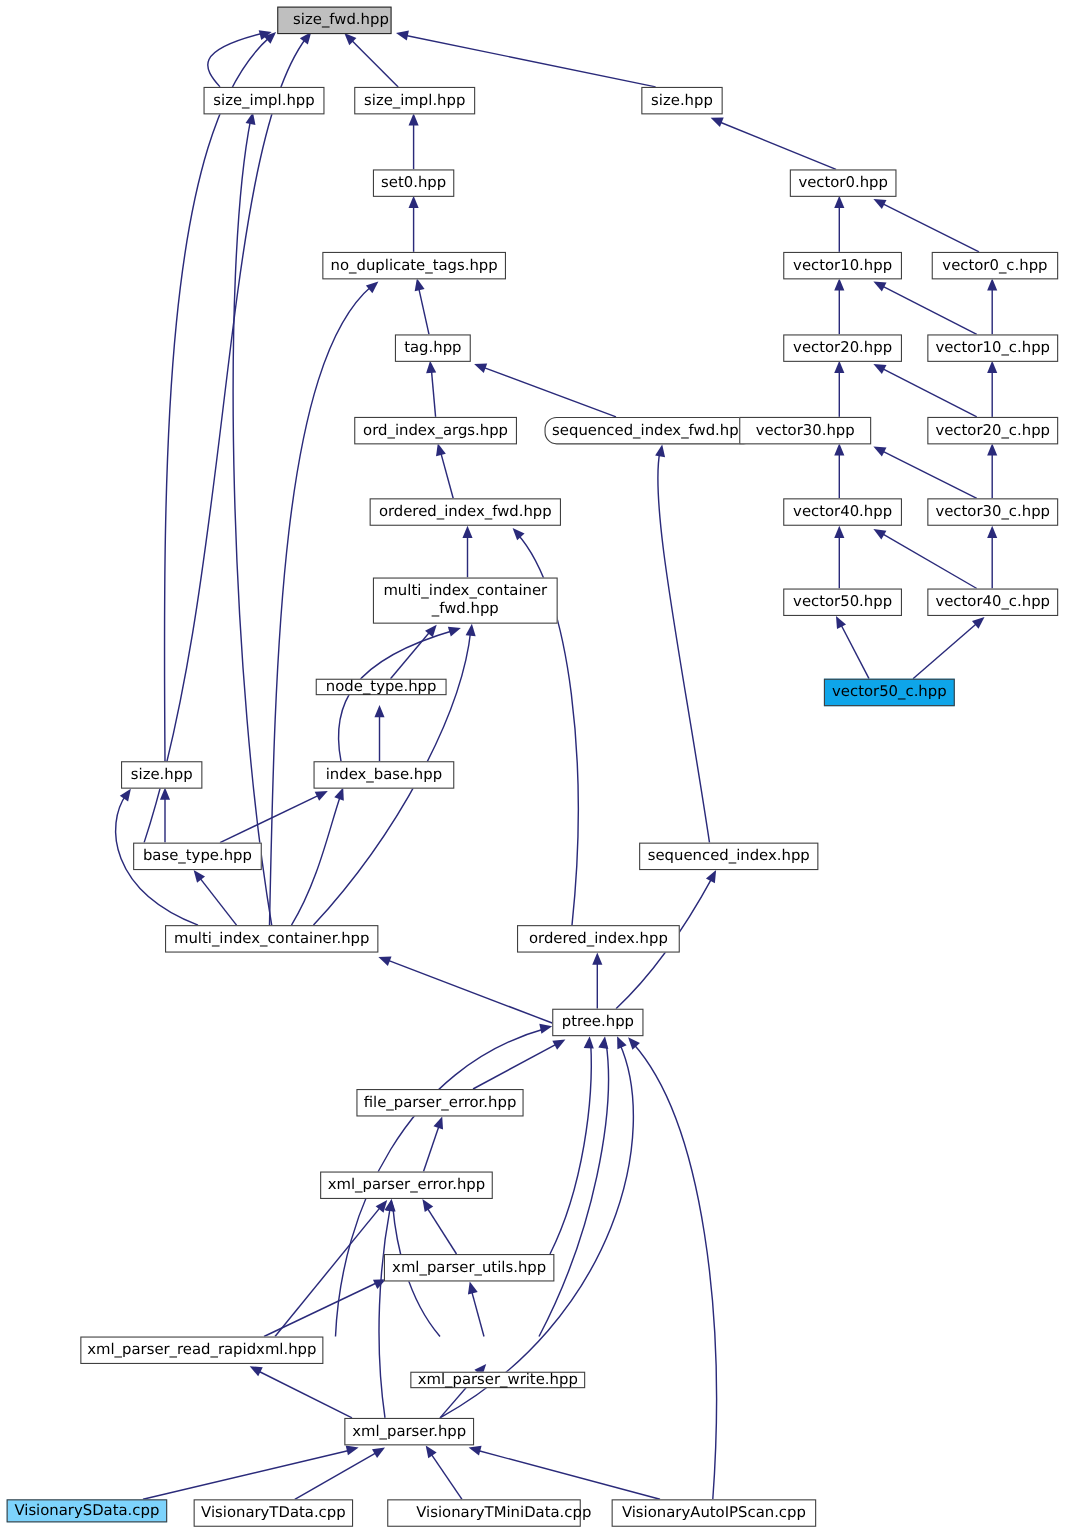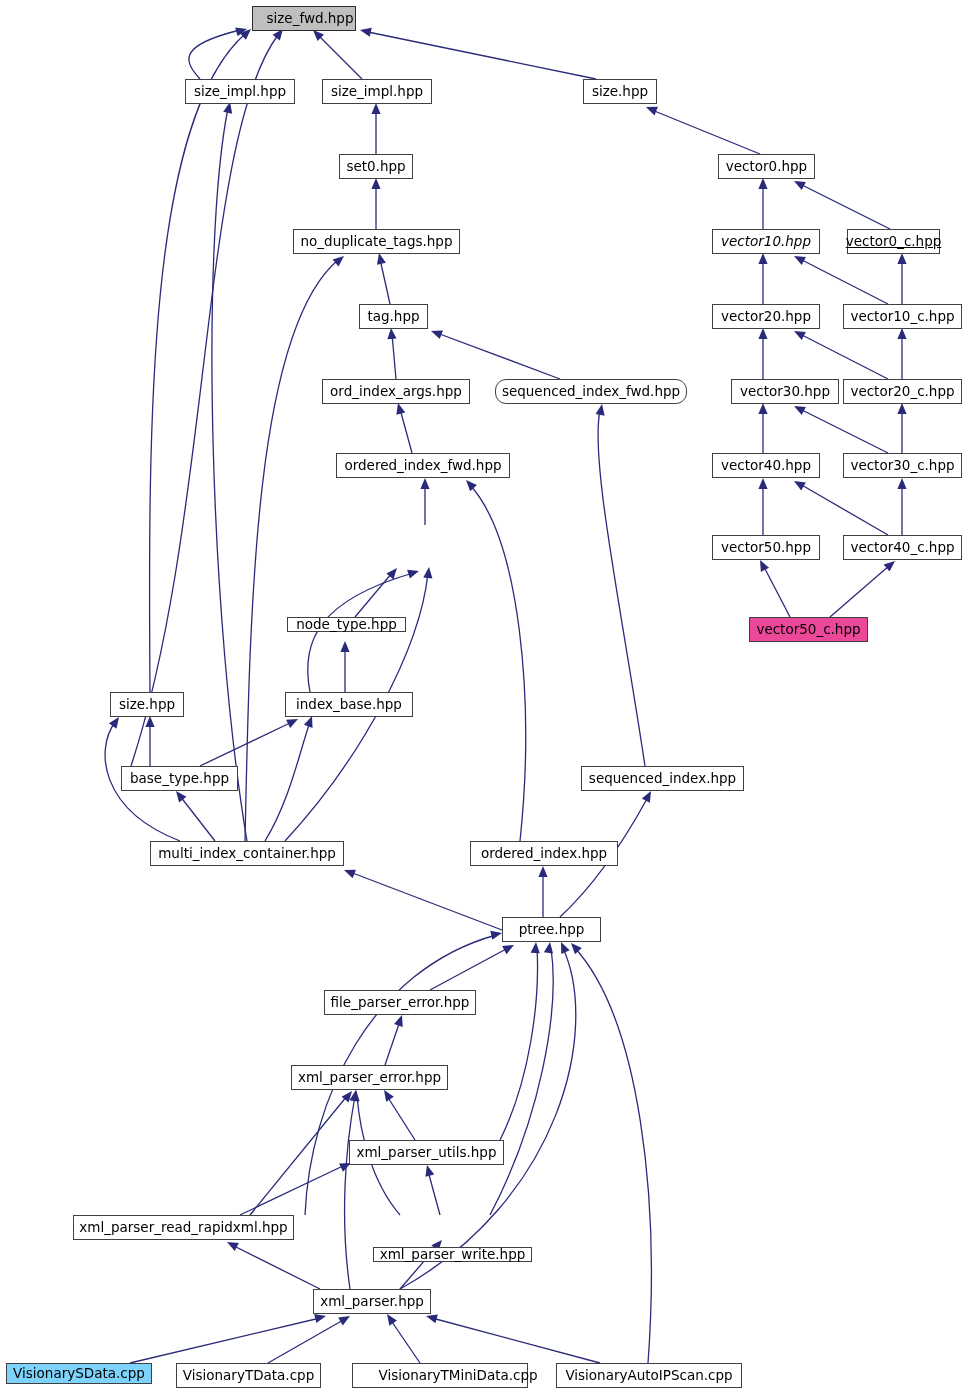--- a/index.html
+++ b/index.html
@@ -185,43 +185,45 @@
       <path d="M 600,1363 L 432,1318" fill="none" stroke="#2a2a7a" stroke-width="1.3"></path>
       <polygon points="426,1316 437.8157516966514,1314.4037506951981 435.43461648170813,1323.2902682970575" fill="#2a2a7a"></polygon>
     </svg>
 <div class="node root" style="left: 252px; top: 6px; width: 104px; height: 25px; background: rgb(191, 191, 191);">size_fwd.hpp</div>
     <div class="node" style="left: 185px; top: 79px; width: 110px; height: 25px; background: rgb(255, 255, 255);">size_impl.hpp</div>
     <div class="node" style="left: 322px; top: 79px; width: 110px; height: 25px; background: rgb(255, 255, 255);">size_impl.hpp</div>
     <div class="node" style="left: 583px; top: 79px; width: 74px; height: 25px; background: rgb(255, 255, 255);">size.hpp</div>
     <div class="node" style="left: 339px; top: 154px; width: 74px; height: 25px; background: rgb(255, 255, 255);">set0.hpp</div>
     <div class="node" style="left: 718px; top: 154px; width: 97px; height: 25px; background: rgb(255, 255, 255);">vector0.hpp</div>
     <div class="node" style="left: 293px; top: 229px; width: 167px; height: 25px; background: rgb(255, 255, 255);">no_duplicate_tags.hpp</div>
-    <div class="node" style="left: 712px; top: 229px; width: 108px; height: 25px; background: rgb(255, 255, 255); font-style: italic;">vector10.hpp</div>
-    <div class="node" style="left: 847px; top: 229px; width: 93px; height: 25px; background: rgb(255, 255, 255); text-decoration: underline;">vector0_c.hpp</div>
+    <div class="node" style="left: 712px; top: 229px; width: 108px; height: 25px; background: rgb(255, 255, 255);">vector10.hpp</div>
+    <div class="node" style="left: 847px; top: 229px; width: 115px; height: 25px; background: rgb(255, 255, 255);">vector0_c.hpp</div>
     <div class="node" style="left: 359px; top: 304px; width: 69px; height: 25px; background: rgb(255, 255, 255);">tag.hpp</div>
     <div class="node" style="left: 712px; top: 304px; width: 108px; height: 25px; background: rgb(255, 255, 255);">vector20.hpp</div>
     <div class="node" style="left: 843px; top: 304px; width: 119px; height: 25px; background: rgb(255, 255, 255);">vector10_c.hpp</div>
     <div class="node" style="left: 322px; top: 379px; width: 148px; height: 25px; background: rgb(255, 255, 255);">ord_index_args.hpp</div>
     <div class="node" style="left: 495px; top: 379px; width: 192px; height: 25px; background: rgb(255, 255, 255); border-radius: 11px;">sequenced_index_fwd.hpp</div>
-    <div class="node" style="left: 731px; top: 379px; width: 108px; height: 25px; background: rgb(255, 255, 255);">vector30.hpp</div>
+    <div class="node" style="left: 672px; top: 379px; width: 120px; height: 25px; background: rgb(255, 255, 255);">vector30.hpp</div>
     <div class="node" style="left: 843px; top: 379px; width: 119px; height: 25px; background: rgb(255, 255, 255);">vector20_c.hpp</div>
     <div class="node" style="left: 336px; top: 453px; width: 174px; height: 25px; background: rgb(255, 255, 255);">ordered_index_fwd.hpp</div>
     <div class="node" style="left: 712px; top: 453px; width: 108px; height: 25px; background: rgb(255, 255, 255);">vector40.hpp</div>
     <div class="node" style="left: 843px; top: 453px; width: 119px; height: 25px; background: rgb(255, 255, 255);">vector30_c.hpp</div>
+    <div class="node two-line" style="left: 339px; top: 525px; width: 168px; height: 42px; background: rgb(255, 255, 255);">multi_index_container
+_fwd.hpp</div>
     <div class="node" style="left: 712px; top: 535px; width: 108px; height: 25px; background: rgb(255, 255, 255);">vector50.hpp</div>
     <div class="node" style="left: 843px; top: 535px; width: 119px; height: 25px; background: rgb(255, 255, 255);">vector40_c.hpp</div>
     <div class="node" style="left: 287px; top: 617px; width: 119px; height: 15px; background: rgb(255, 255, 255);">node_type.hpp</div>
-    <div class="node" style="left: 749px; top: 617px; width: 119px; height: 25px; background: #ec4899;">vector50_c.hpp</div>
+    <div class="node" style="left: 749px; top: 617px; width: 119px; height: 25px; background: #0ea5e9;">vector50_c.hpp</div>
     <div class="node" style="left: 110px; top: 692px; width: 74px; height: 25px; background: rgb(255, 255, 255);">size.hpp</div>
     <div class="node" style="left: 285px; top: 692px; width: 128px; height: 25px; background: rgb(255, 255, 255);">index_base.hpp</div>
     <div class="node" style="left: 92px; top: 766px; width: 117px; height: 25px; background: rgb(255, 255, 255); margin-left: 29px;">base_type.hpp</div>
     <div class="node" style="left: 581px; top: 766px; width: 163px; height: 25px; background: rgb(255, 255, 255);">sequenced_index.hpp</div>
     <div class="node" style="left: 150px; top: 841px; width: 194px; height: 25px; background: rgb(255, 255, 255);">multi_index_container.hpp</div>
     <div class="node" style="left: 470px; top: 841px; width: 148px; height: 25px; background: rgb(255, 255, 255);">ordered_index.hpp</div>
-    <div class="node" style="left: 502px; top: 917px; width: 99px; height: 25px; background: rgb(255, 255, 255);">ptree.hpp</div>
+    <div class="node" style="left: 502px; top: 917px; width: 83px; height: 25px; background: rgb(255, 255, 255);">ptree.hpp</div>
     <div class="node" style="left: 324px; top: 990px; width: 152px; height: 25px; background: rgb(255, 255, 255);">file_parser_error.hpp</div>
     <div class="node" style="left: 291px; top: 1065px; width: 157px; height: 25px; background: rgb(255, 255, 255);">xml_parser_error.hpp</div>
     <div class="node" style="left: 349px; top: 1140px; width: 155px; height: 25px; background: rgb(255, 255, 255);">xml_parser_utils.hpp</div>
     <div class="node" style="left: 73px; top: 1215px; width: 221px; height: 25px; background: rgb(255, 255, 255);">xml_parser_read_rapidxml.hpp</div>
     <div class="node" style="left: 373px; top: 1215px; width: 159px; height: 15px; background: rgb(255, 255, 255); margin-top: 32px;">xml_parser_write.hpp</div>
     <div class="node" style="left: 313px; top: 1289px; width: 118px; height: 25px; background: rgb(255, 255, 255);">xml_parser.hpp</div>
     <div class="node" style="left: 6px; top: 1363px; width: 146px; height: 21px; background: #7dd3fc; text-align: center;">VisionarySData.cpp</div>
     <div class="node" style="left: 176px; top: 1363px; width: 145px; height: 25px; background: rgb(255, 255, 255);">VisionaryTData.cpp</div>
     <div class="node" style="left: 352px; top: 1363px; width: 176px; height: 25px; background: rgb(255, 255, 255); padding-left: 36px;">VisionaryTMiniData.cpp</div>
     <div class="node" style="left: 556px; top: 1363px; width: 186px; height: 25px; background: rgb(255, 255, 255);">VisionaryAutoIPScan.cpp</div>

